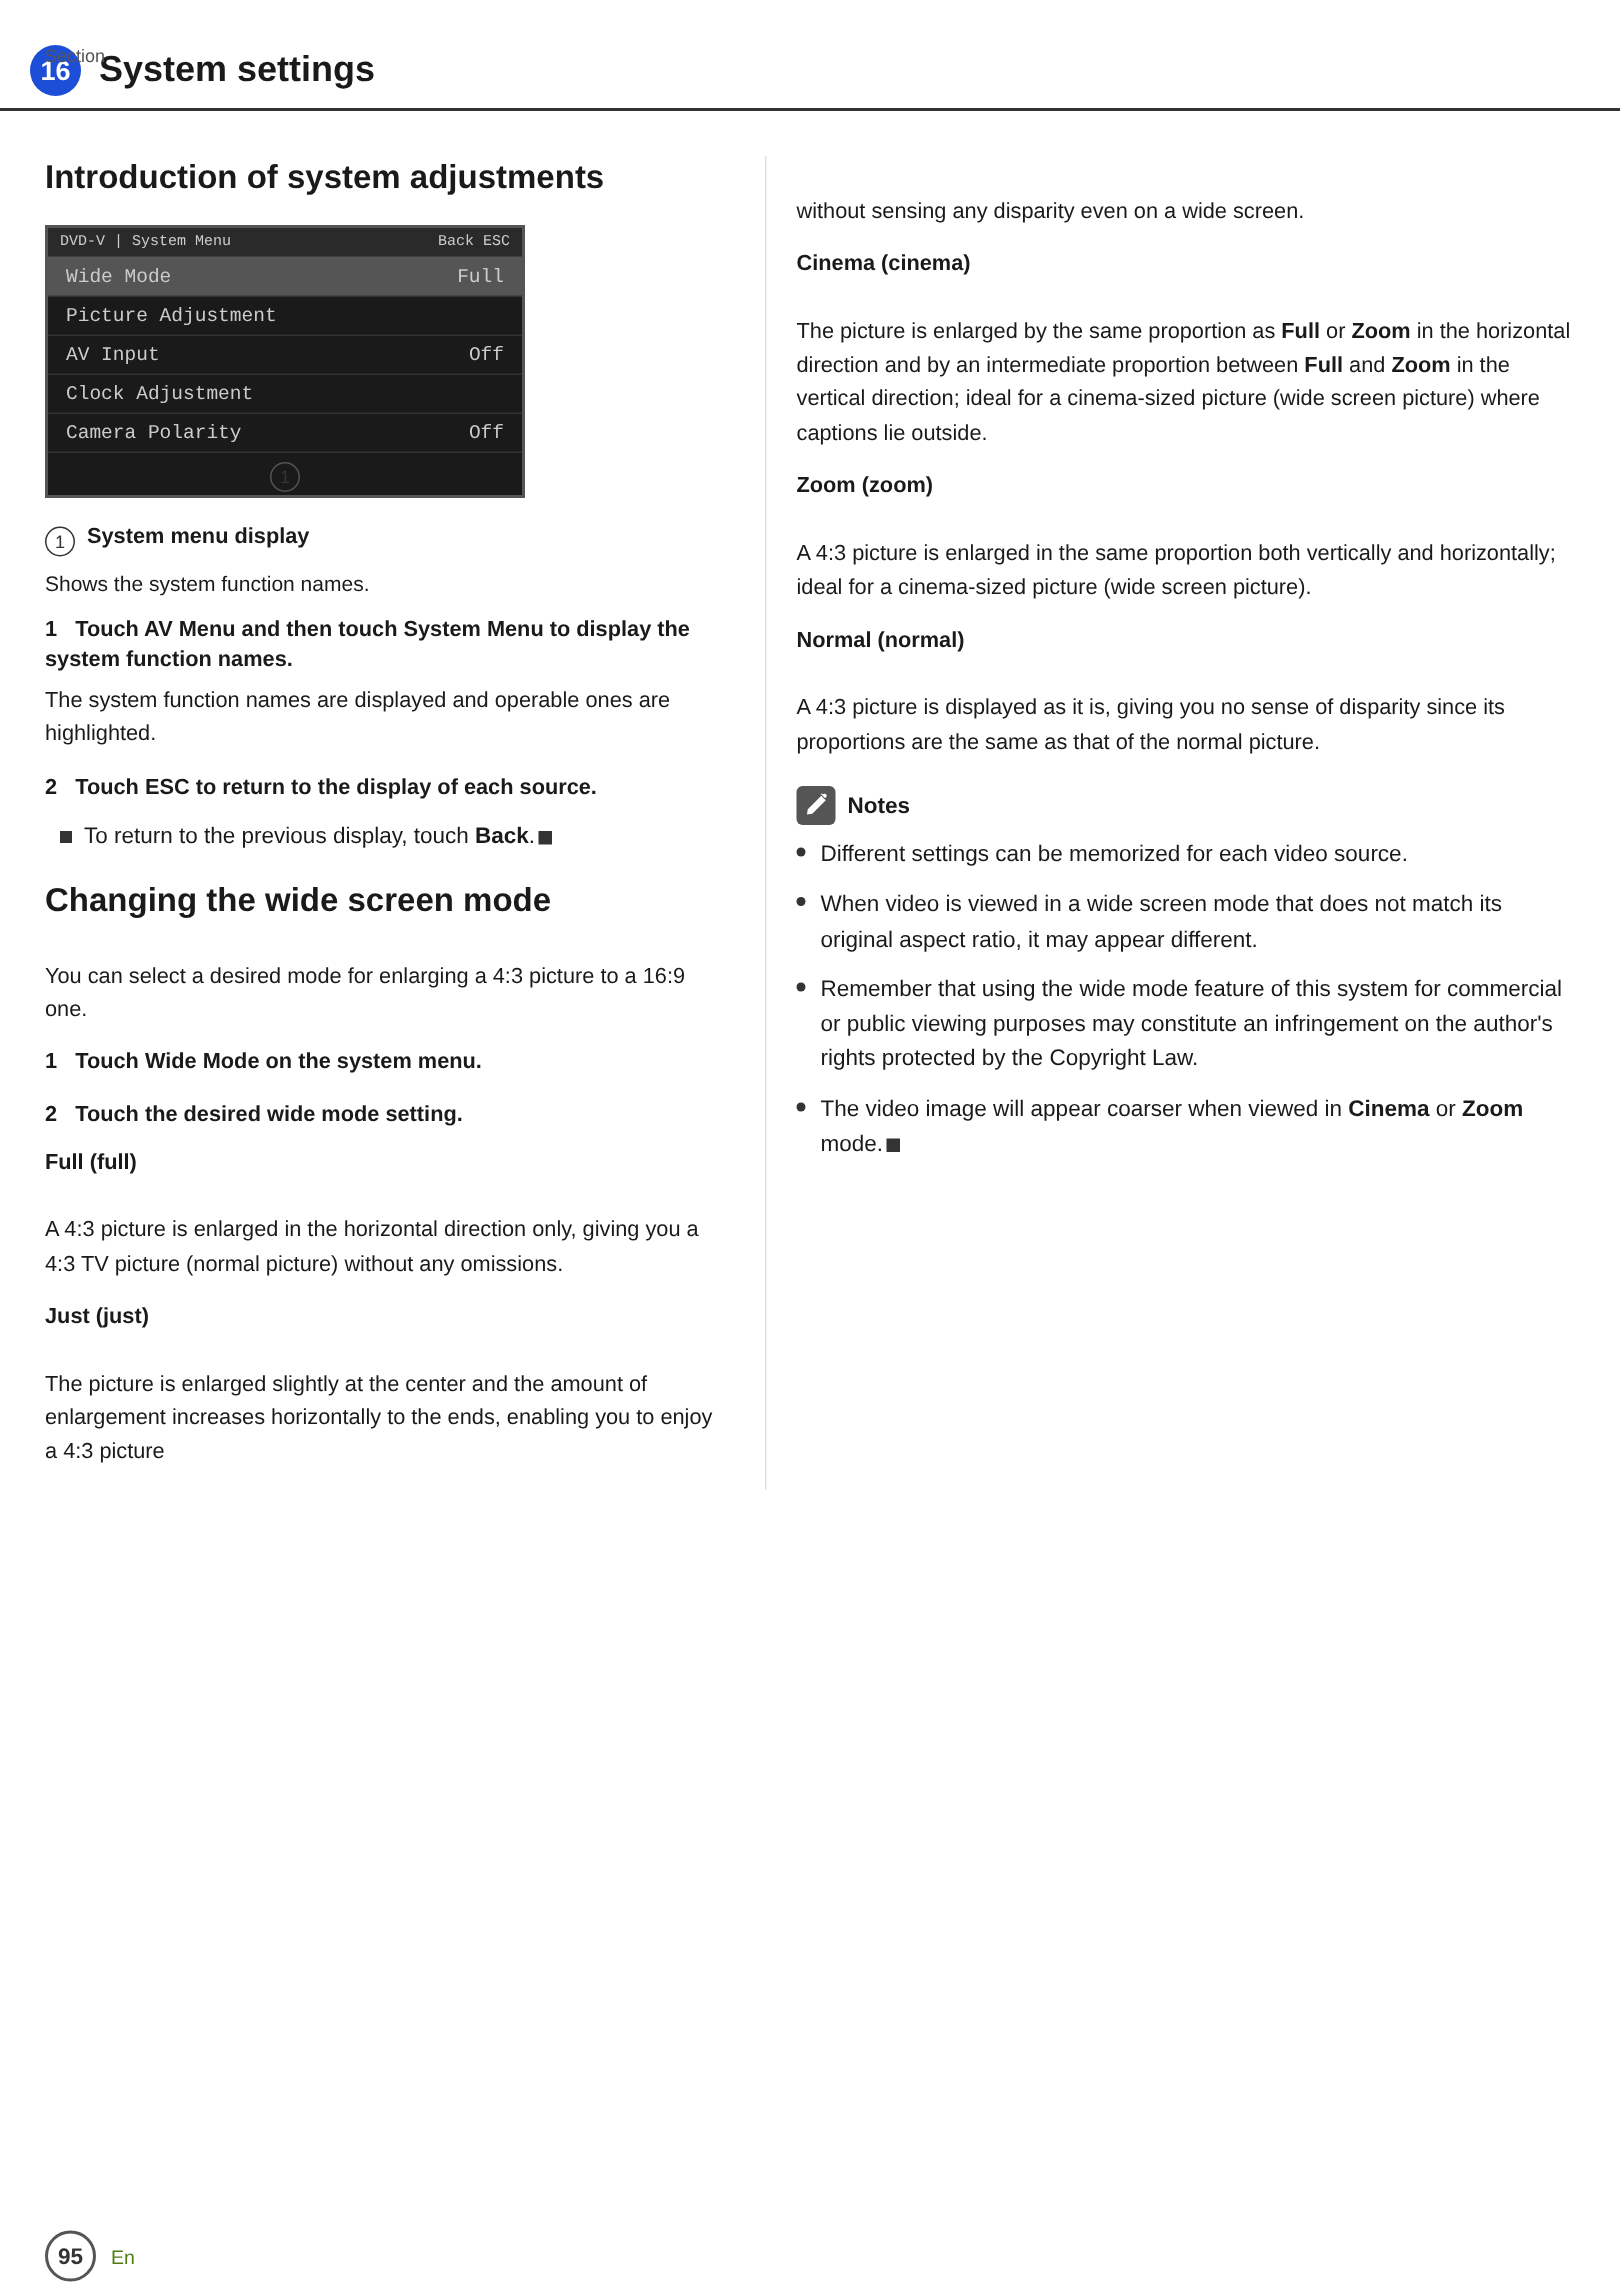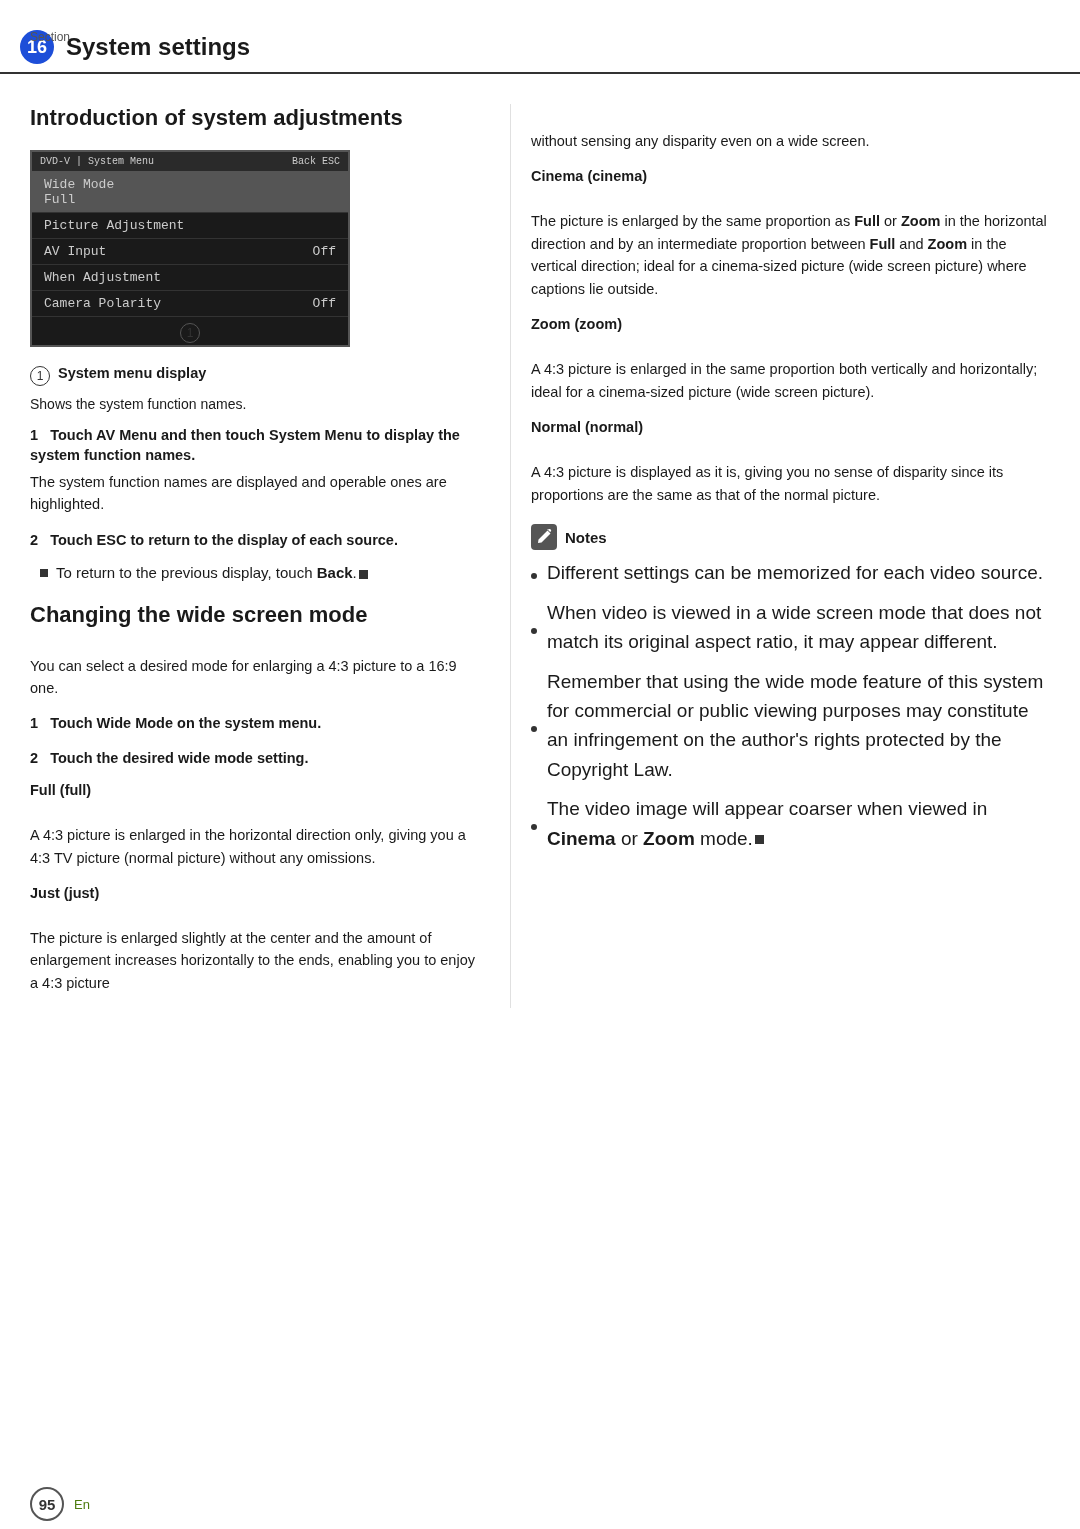--- a/index.html
+++ b/index.html
@@ -110,21 +110,20 @@
     }
     .sys-menu-row {
       display: flex;
       justify-content: space-between;
       padding: 5px 12px;
       border-bottom: 1px solid #333;
     }
     .sys-menu-row.highlighted {
       background: #555;
       color: #fff;
-      flex-direction: column;
     }
     .sys-menu-row-label {
       color: #ccc;
       font-family: 'Courier New', monospace;
       font-size: 13px;
     }
     .sys-menu-row-value {
       color: #ccc;
       font-family: 'Courier New', monospace;
       font-size: 13px;
@@ -257,23 +256,23 @@
     .notes-label {
       font-weight: bold;
       font-size: 15px;
     }
     .notes-list {
       list-style: none;
       padding: 0;
     }
     .notes-list li {
       display: flex;
-      align-items: center;
+      align-items: flex-start;
       margin-bottom: 10px;
-      font-size: 19px;
+      font-size: 15px;
       line-height: 1.55;
     }
     .notes-bullet {
       width: 6px;
       height: 6px;
       background: #333;
       border-radius: 50%;
       margin-right: 10px;
       flex-shrink: 0;
       margin-top: 7px;
@@ -344,21 +343,21 @@
         </div>
         <div class="sys-menu-row">
           <span class="sys-menu-row-label">Picture Adjustment</span>
           <span class="sys-menu-row-value"></span>
         </div>
         <div class="sys-menu-row">
           <span class="sys-menu-row-label">AV Input</span>
           <span class="sys-menu-row-value">Off</span>
         </div>
         <div class="sys-menu-row">
-          <span class="sys-menu-row-label">When Adjustment</span>
+          <span class="sys-menu-row-label">Clock Adjustment</span>
           <span class="sys-menu-row-value"></span>
         </div>
         <div class="sys-menu-row">
           <span class="sys-menu-row-label">Camera Polarity</span>
           <span class="sys-menu-row-value">Off</span>
         </div>
         <div class="sys-menu-footer">
           <span class="circle-num">1</span>
         </div>
       </div>

